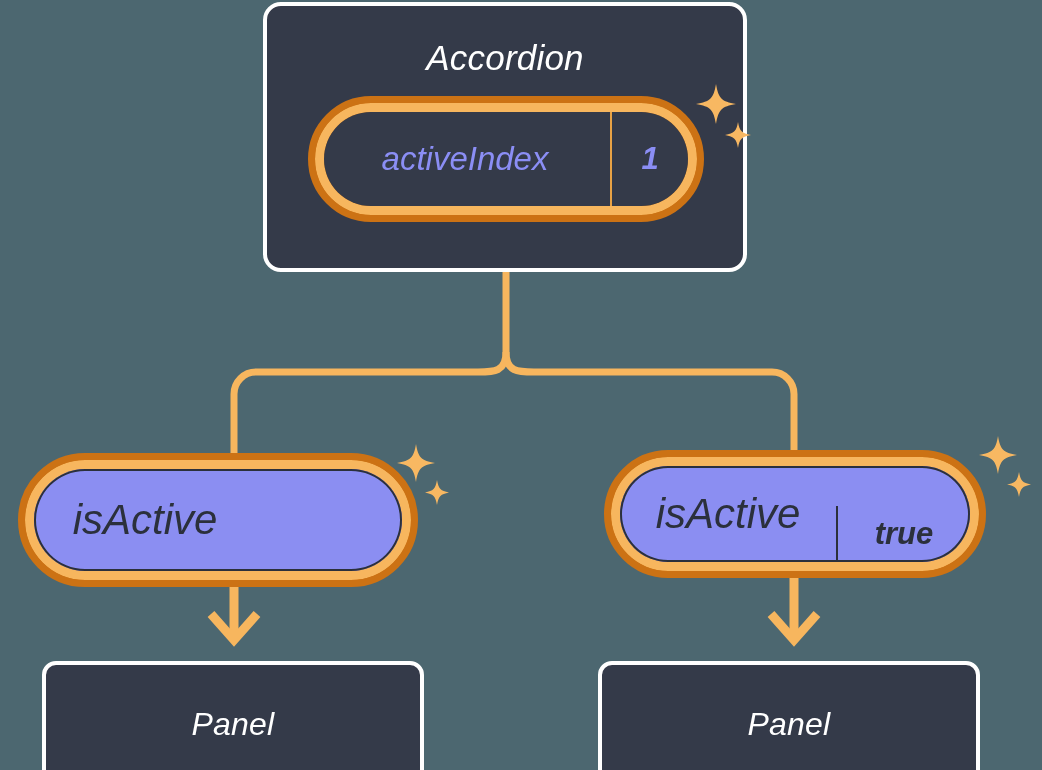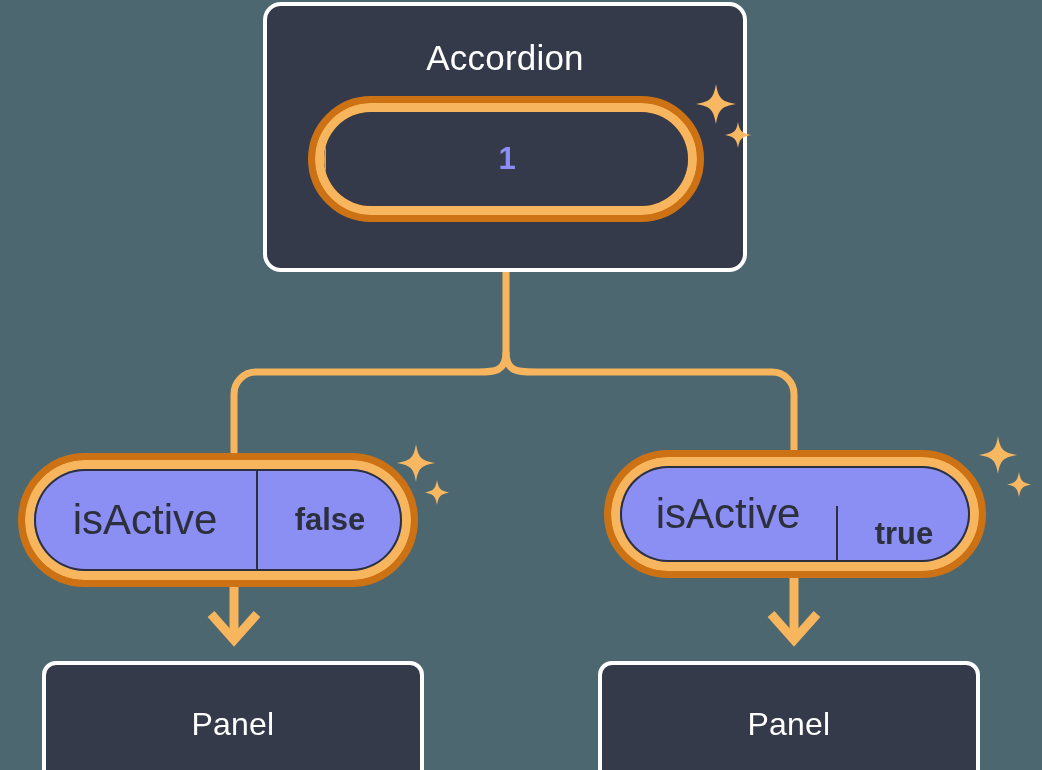--- a/index.html
+++ b/index.html
@@ -12,20 +12,21 @@
     height: 770px;
     background: #4c6770;
     font-family: "Liberation Sans", sans-serif;
     overflow: hidden;
   }
 
   #stage {
     position: relative;
     width: 1042px;
     height: 716px;
+    font-style: italic;
   }
 
   
   #wires {
     position: absolute;
     left: 0;
     top: 0;
     width: 1042px;
     height: 770px;
     z-index: 1;
@@ -209,37 +210,37 @@
     <path d="M 794 572 L 794 641" fill="none" stroke="#f7b65e" stroke-width="9" stroke-linecap="butt"></path>
     <path d="M 771 614 L 794 640 L 817 614" fill="none" stroke="#f7b65e" stroke-width="9" stroke-linecap="butt" stroke-linejoin="miter"></path>
   </svg>
 
   <div class="comp-box" id="accordion-node">
     <div class="comp-title">Accordion</div>
   </div>
 
   <div class="pill dark" id="pill-activeindex">
     <div class="pill-inner">
+      <div class="pill-key">activeIndex</div>
       <div class="pill-val">1</div>
     </div>
   </div>
 
   <div class="sparkle" id="sparkle-accordion">
     <svg width="62" height="72" viewBox="0 0 62 72">
       <path d="M26 0 C28.5 14.5 31.5 17.5 46 20 C31.5 22.5 28.5 25.5 26 40
                C23.5 25.5 20.5 22.5 6 20 C20.5 17.5 23.5 14.5 26 0 Z" fill="#f8b862"></path>
       <path d="M48 38 C49.7 47.3 51.7 49.3 61 51 C51.7 52.7 49.7 54.7 48 64
                C46.3 54.7 44.3 52.7 35 51 C44.3 49.3 46.3 47.3 48 38 Z" fill="#f8b862"></path>
     </svg>
   </div>
 
   <div class="pill purple" id="pill-isactive-left">
     <div class="pill-inner">
       <div class="pill-key">isActive</div>
-      <div class="pill-val">false</div>
     </div>
   </div>
 
   <div class="sparkle" id="sparkle-left-pill">
     <svg width="58" height="68" viewBox="0 0 58 68">
       <path d="M24 0 C26.3 13.7 29.3 16.7 43 19 C29.3 21.3 26.3 24.3 24 38
                C21.7 24.3 18.7 21.3 5 19 C18.7 16.7 21.7 13.7 24 0 Z" fill="#f8b862"></path>
       <path d="M45 36 C46.6 44.9 48.6 46.9 57 48.5 C48.6 50.1 46.6 52.1 45 61
                C43.4 52.1 41.4 50.1 33 48.5 C41.4 46.9 43.4 44.9 45 36 Z" fill="#f8b862"></path>
     </svg>

